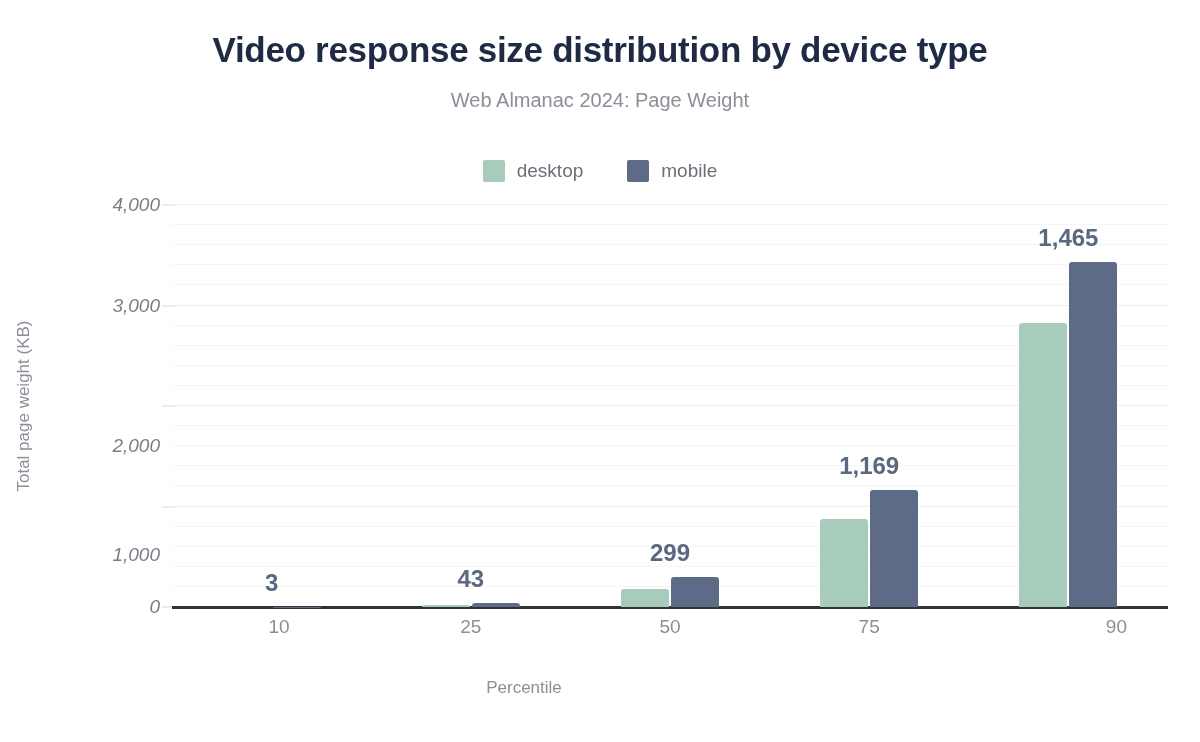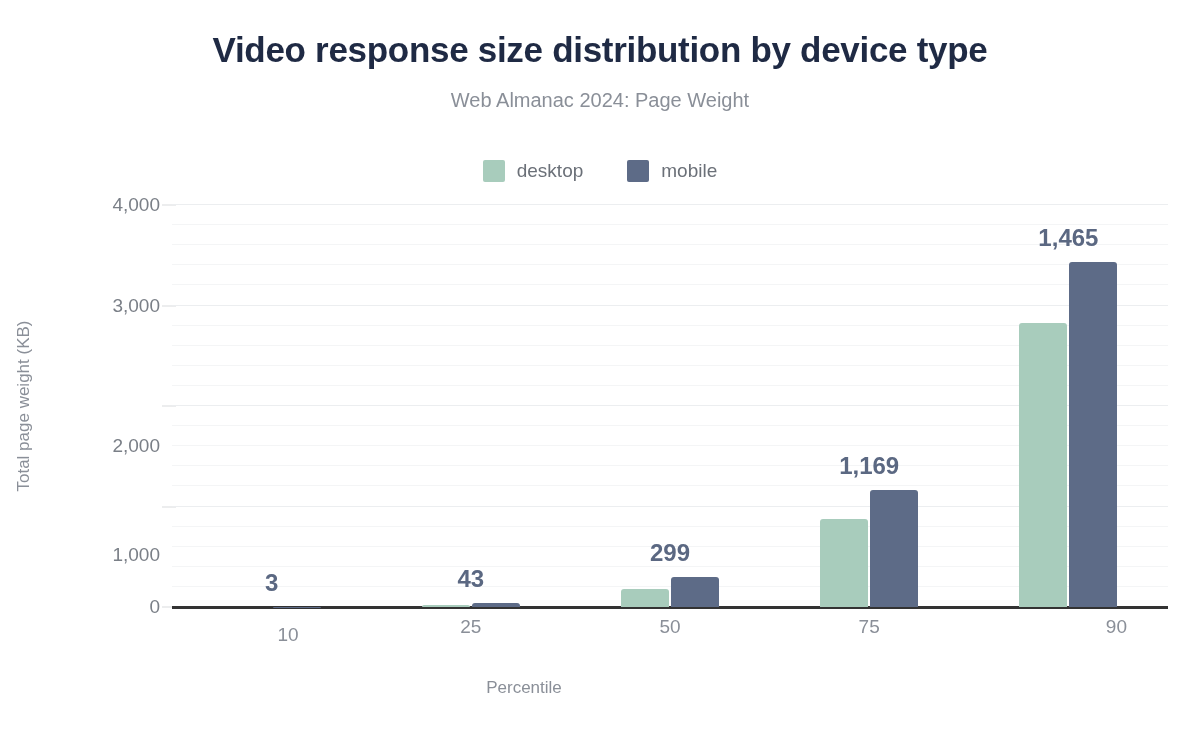--- a/index.html
+++ b/index.html
@@ -105,20 +105,21 @@
 
   
   .ytick {
     position: absolute;
     right: 0;
     width: 100px;
     text-align: right;
     font-size: 19px;
     color: #7a7f87;
     transform: translateY(-50%);
+    font-style: italic;
   }
   .ytick-wrap {
     position: absolute;
     left: 50px;
     top: 205px;
     width: 110px;
     height: 402px;
   }
   .ytick-dash {
     position: absolute;
@@ -281,21 +282,21 @@
       </div>
       <div class="value-label" style="left: 697.2px; bottom: 127.484px;">1,169</div>
       <div class="group" style="left: 796.8px; width: 199.2px;">
         <div class="bar desktop" style="width: 48px; height: 284.415px; background: rgb(168, 204, 188);"></div>
         <div class="bar mobile" style="width: 48px; height: 344.916px; background: rgb(93, 107, 135);"></div>
       </div>
       <div class="value-label" style="left: 896.4px; bottom: 354.916px;">1,465</div>
     </div>
 
   <div class="xticks" id="xticks">
-      <div class="xtick" style="left: 116px; margin-top: 8px;">10</div>
+      <div class="xtick" style="left: 107px;">10</div>
       <div class="xtick" style="left: 298.8px;">25</div>
       <div class="xtick" style="left: 498px;">50</div>
       <div class="xtick" style="left: 697.2px;">75</div>
       <div class="xtick" style="left: 896.4px; margin-left: 48px;">90</div>
     </div>
 
   <div class="xlabel">Percentile</div>
 
 </div>
 

